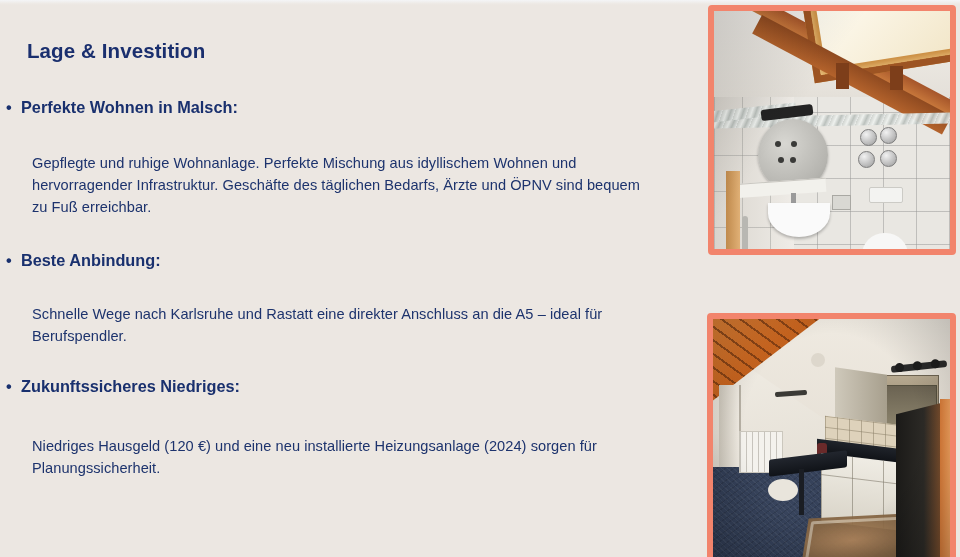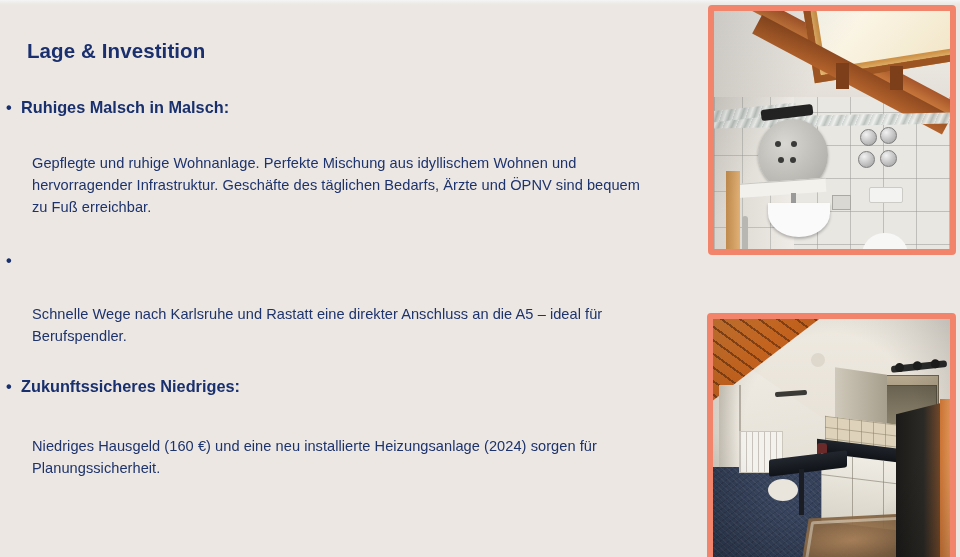--- a/index.html
+++ b/index.html
@@ -594,38 +594,39 @@
 
   <div id="top-sheen"></div>
 
   <div id="content-column">
 
     <h1 class="page-title">Lage &amp; Investition</h1>
 
     <div class="section" id="section-1">
       <div class="bullet-heading">
         <span class="bullet-dot">•</span>
-        <span>Ruhiges Malsch in Malsch:</span>
+        <span>Perfekte Wohnen in Malsch:</span>
       </div>
       <p class="body-text" id="para-1">Gepflegte und ruhige Wohnanlage. Perfekte Mischung aus idyllischem Wohnen und hervorragender Infrastruktur. Geschäfte des täglichen Bedarfs, Ärzte und ÖPNV sind bequem zu Fuß erreichbar.</p>
     </div>
 
     <div class="section" id="section-2">
       <div class="bullet-heading">
         <span class="bullet-dot">•</span>
+        <span>Beste Anbindung:</span>
       </div>
       <p class="body-text" id="para-2">Schnelle Wege nach Karlsruhe und Rastatt eine direkter Anschluss an die A5 – ideal für Berufspendler.</p>
     </div>
 
     <div class="section" id="section-3">
       <div class="bullet-heading">
         <span class="bullet-dot">•</span>
         <span>Zukunftssicheres Niedriges:</span>
       </div>
-      <p class="body-text" id="para-3">Niedriges Hausgeld (160 €) und eine neu installierte Heizungsanlage (2024) sorgen für Planungssicherheit.</p>
+      <p class="body-text" id="para-3">Niedriges Hausgeld (120 €) und eine neu installierte Heizungsanlage (2024) sorgen für Planungssicherheit.</p>
     </div>
 
   </div>
 
   <div class="photo-frame" id="photo-bathroom">
     <div class="photo-inner">
       <div class="bath-wall"></div>
       <div class="bath-tile-grid"></div>
       <div class="bath-leftwall"></div>
       <div class="bath-leftwall-grid"></div>

